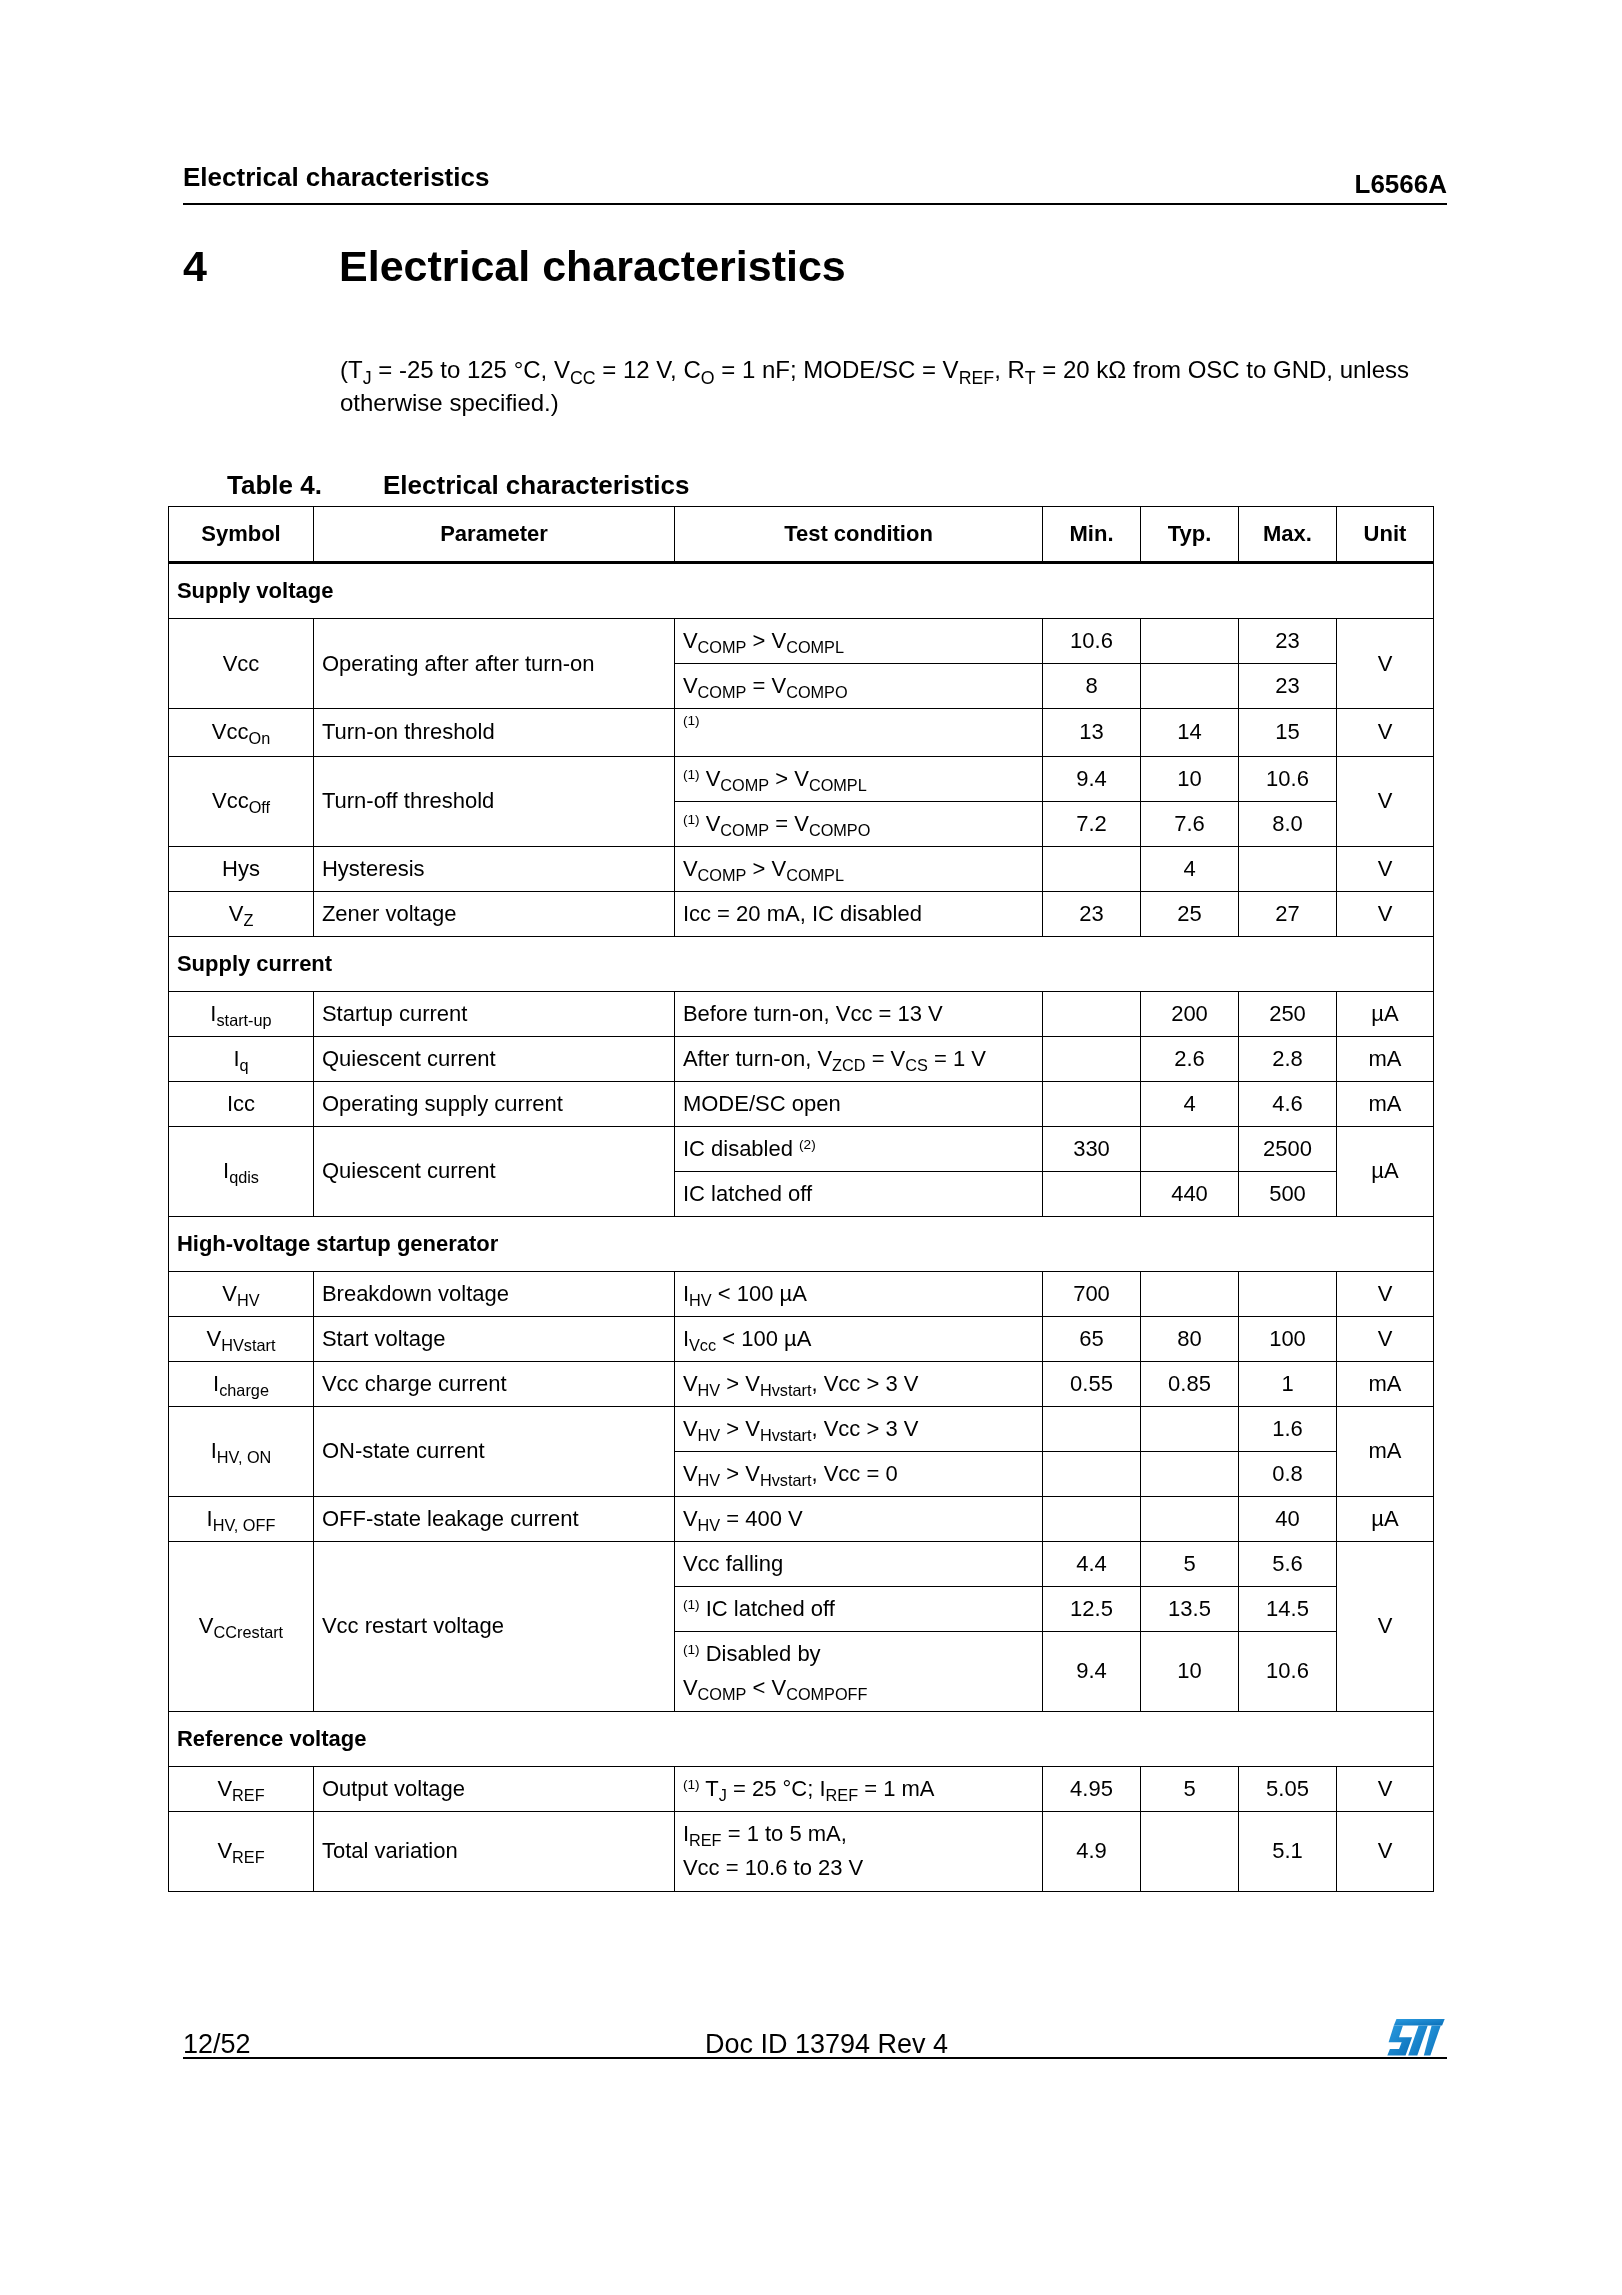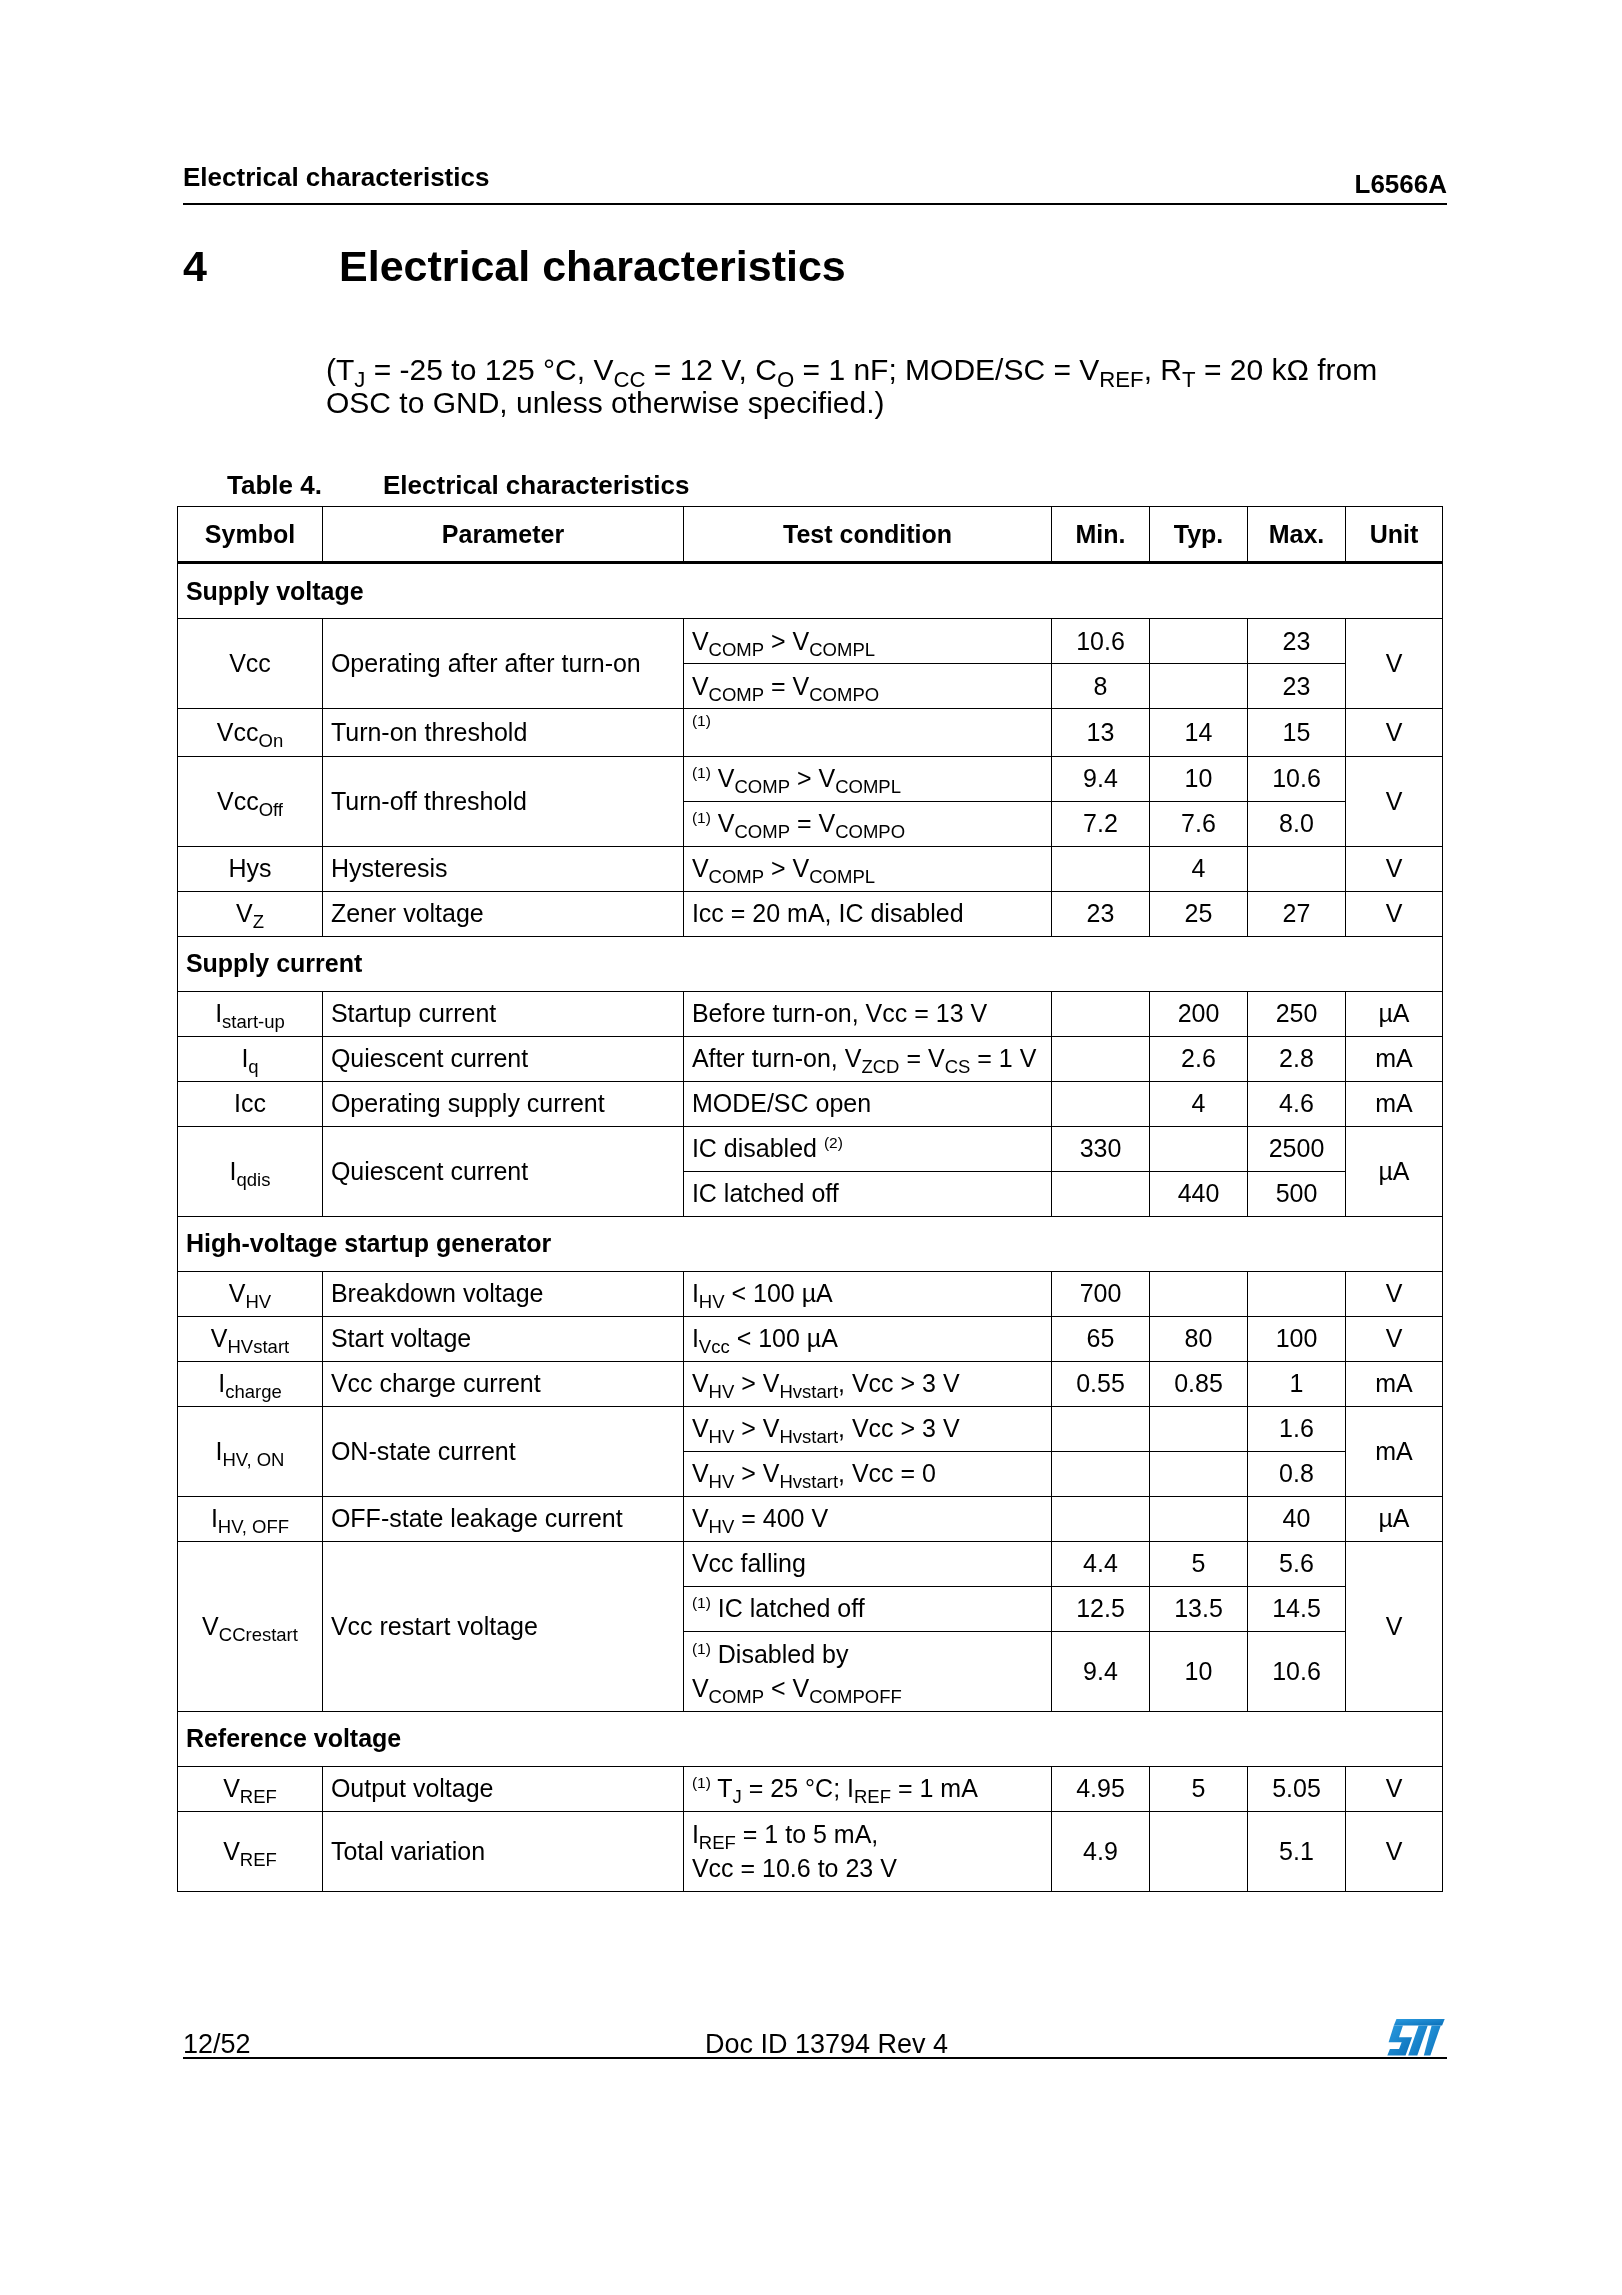--- a/index.html
+++ b/index.html
@@ -13,33 +13,33 @@
     border-bottom: 2.6px solid #000;
     font-weight: bold; font-size: 26px;
   }
   .running-header .left { position: absolute; left: 0; top: 5.2px; }
   .running-header .right { position: absolute; right: 0; top: 12px; }
 
   .section-num { left: 183px; top: 242px; font-size: 43px; font-weight: bold; }
   .section-title { left: 339px; top: 242px; font-size: 43px; font-weight: bold; }
 
   .conditions {
-    left: 326px; top: 353px; width: 1112px;
-    font-size: 30px; line-height: 33px;
+    left: 340px; top: 353px; width: 1112px;
+    font-size: 24px; line-height: 33px;
   }
   sub { font-size: 0.74em; vertical-align: -0.32em; line-height: 0; }
   sup { font-size: 0.62em; vertical-align: 0.55em; line-height: 0; }
 
   .table-caption { left: 183px; top: 470px; font-size: 26px; font-weight: bold; margin-left: 44px; }
   .table-caption .cap-title { position: absolute; left: 156px; top: 0; white-space: nowrap; }
 
   table.ec {
-    position: absolute; left: 177px; top: 506px; width: 1266px;
+    position: absolute; left: 168px; top: 506px; width: 1266px;
     border-collapse: collapse; table-layout: fixed;
-    font-size: 25px;
+    font-size: 22px;
   }
   table.ec td, table.ec th {
     border: 1.3px solid #000; padding: 0 7.9px; vertical-align: middle;
   }
   table.ec th { height: 54px; font-weight: bold; text-align: center; border-bottom: 3.9px solid #000; }
   table.ec td { height: 44px; }
   table.ec tr.section td { height: 54px; font-weight: bold; text-align: left; padding-left: 7.9px; }
   table.ec td.sym { text-align: center; }
   table.ec td.param { text-align: left; }
   table.ec td.cond { text-align: left; }

